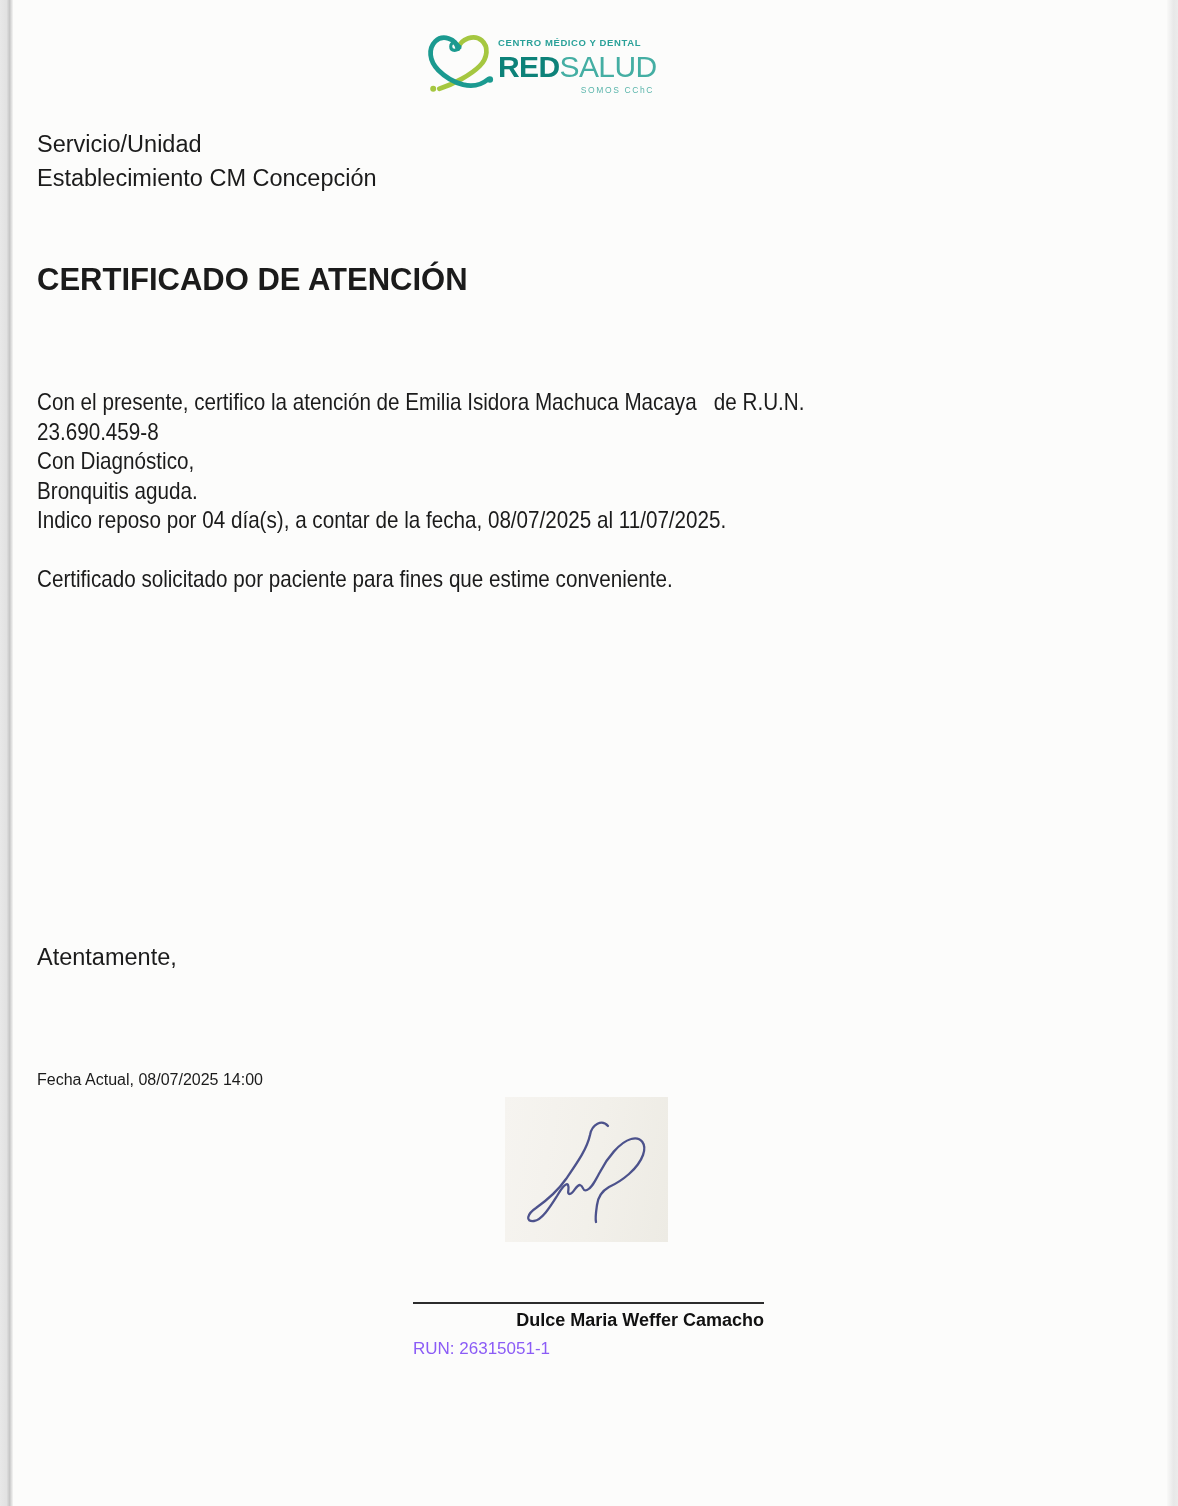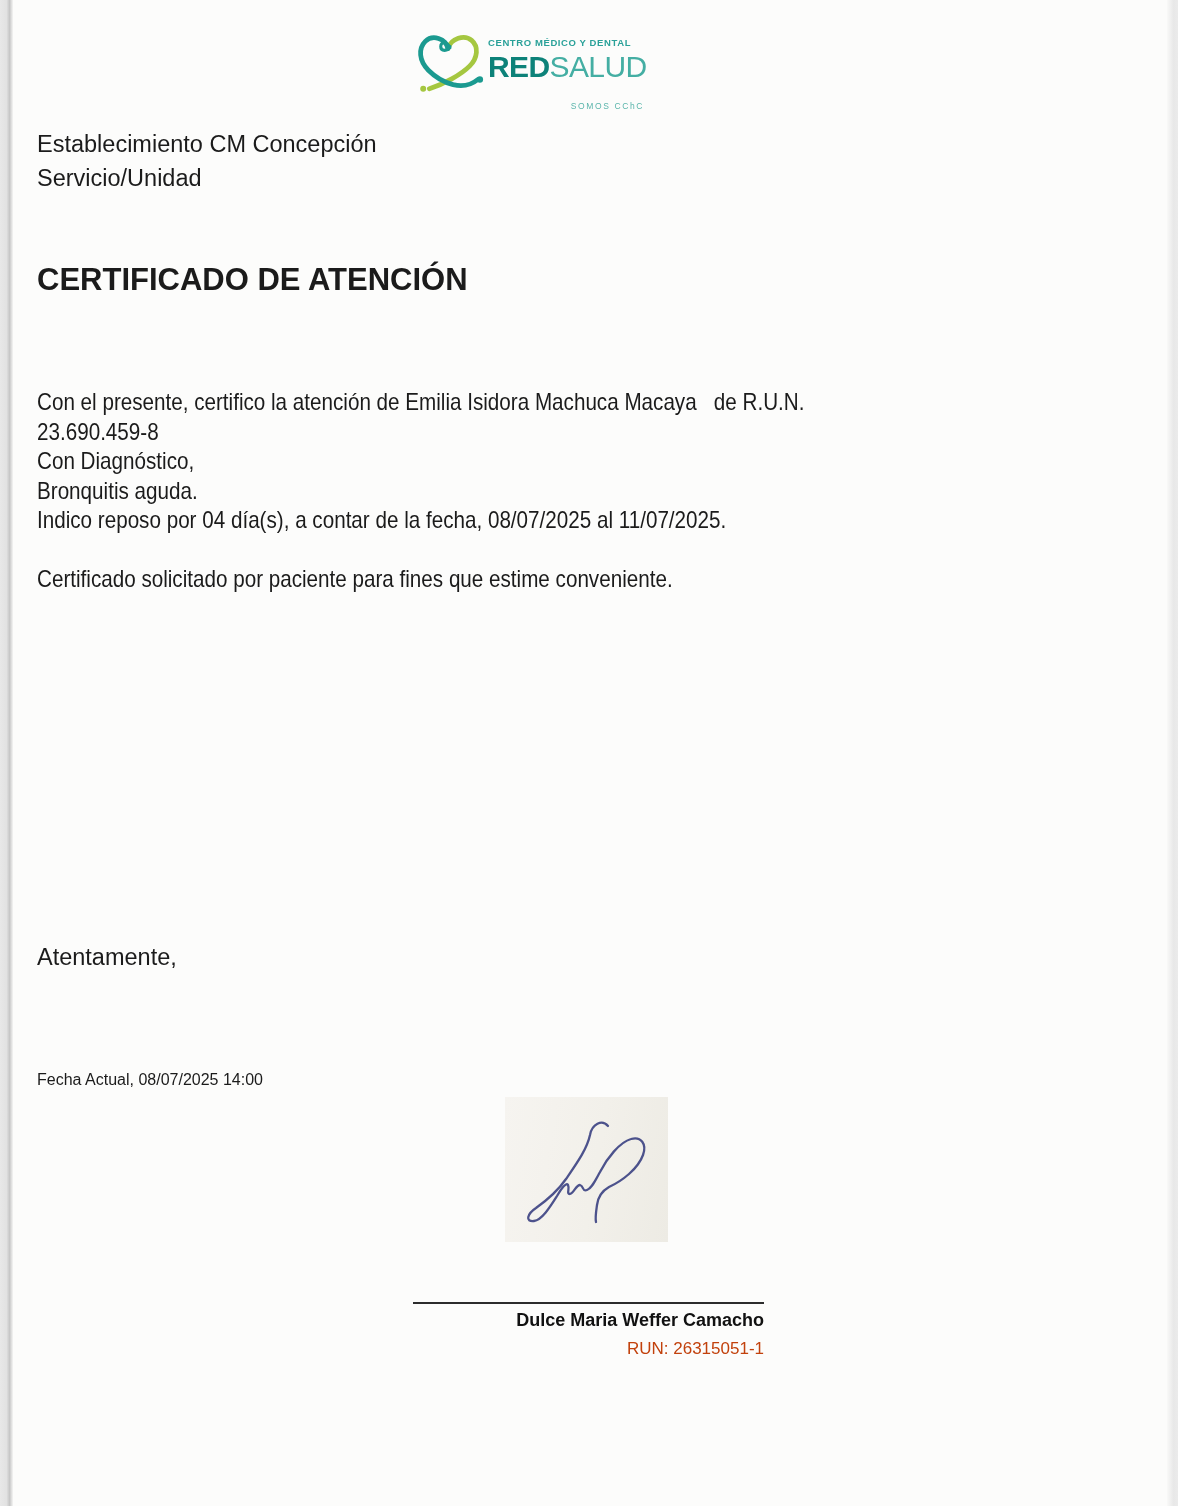--- a/index.html
+++ b/index.html
@@ -9,28 +9,28 @@
     font-family:"Liberation Sans", sans-serif; color:#1b1b1b;
   }
   .edge-left {
     position:absolute; left:0; top:0; bottom:0; width:13px;
     background:linear-gradient(90deg,#e8e8e8 0%,#e2e2e2 50%,#c6c6c6 74%,#f5f5f4 100%);
   }
   .edge-right {
     position:absolute; right:0; top:0; bottom:0; width:11px;
     background:linear-gradient(270deg,#ebebeb 0%,#e8e8e8 40%,#f9f9f8 100%);
   }
-  .logo { position:absolute; left:416px; top:27px; display:flex; align-items:flex-start; }
+  .logo { position:absolute; left:426px; top:27px; display:flex; align-items:flex-start; }
   .heart-svg { width:68px; height:62px; display:block; margin-top:4px; }
   .logo-text { margin-left:4px; padding-top:10px; width:156px; }
   .logo-top  { font-size:9.5px; font-weight:bold; color:#2aa199; letter-spacing:0.6px; white-space:nowrap; }
   .logo-brand{ font-size:30px; line-height:1; letter-spacing:-0.6px; margin-top:4px; white-space:nowrap; }
   .brand-red { color:#0d8279; font-weight:bold; }
   .brand-salud { color:#44aea3; }
-  .logo-bottom { font-size:8.5px; color:#5ab5ab; text-align:right; letter-spacing:1.6px; margin-top:19px; white-space:nowrap; }
+  .logo-bottom { font-size:8.5px; color:#5ab5ab; text-align:right; letter-spacing:1.6px; margin-top:3px; white-space:nowrap; }
 
   .header { position:absolute; left:37px; top:127px; font-size:23.5px; line-height:34px; }
   .title  { position:absolute; left:37px; top:262px; font-size:31px;font-weight:bold; }
 
   .bodyblock {
     position:absolute; left:37px; top:387px; width:1360px;
     font-size:24px; line-height:29.5px;
     transform:scaleX(0.86); transform-origin:0 0;
   }
   .bodyline { white-space:pre; }
@@ -40,21 +40,21 @@
   .dateline { position:absolute; left:37px; top:1071px; font-size:16px; }
 
   .sig-box {
     position:absolute; left:505px; top:1097px; width:163px; height:145px;
     background:linear-gradient(100deg,#f6f4f0 0%,#f2f0ea 55%,#edebe4 100%);
   }
   .sig-svg { width:100%; height:100%; display:block; }
 
   .sig-line { position:absolute; left:413px; top:1302px; width:351px; border-top:2px solid #2c2c2c; }
   .sig-name { position:absolute; left:413px; top:1310px; width:351px; text-align:right; font-weight:bold; font-size:18px; color:#111; }
-  .sig-run  { position:absolute; left:413px; top:1339px; width:351px; text-align:right; font-size:17px; color:#c2410c; }
+  .sig-run  { position:absolute; left:413px; top:1339px; width:351px; text-align:left; font-size:17px; color:#8b5cf6; }
 </style>
 </head>
 <body>
 
 <div class="page">
   <div class="edge-left"></div>
   <div class="edge-right"></div>
 
   <div class="logo">
     <svg class="heart-svg" viewBox="0 0 66 58">
@@ -65,22 +65,22 @@
       <circle cx="7" cy="55" r="2.9" fill="#a5c740"></circle>
     </svg>
     <div class="logo-text">
       <div class="logo-top">CENTRO MÉDICO Y DENTAL</div>
       <div class="logo-brand"><span class="brand-red">RED</span><span class="brand-salud">SALUD</span></div>
       <div class="logo-bottom">SOMOS CChC</div>
     </div>
   </div>
 
   <div class="header">
+    <div>Servicio/Unidad</div>
     <div>Establecimiento CM Concepción</div>
-    <div>Servicio/Unidad</div>
   </div>
 
   <div class="title">CERTIFICADO DE ATENCIÓN</div>
 
   <div class="bodyblock">
     <div class="bodyline">Con el presente, certifico la atención de Emilia Isidora Machuca Macaya   de R.U.N.</div>
     <div class="bodyline">23.690.459-8</div>
     <div class="bodyline">Con Diagnóstico,</div>
     <div class="bodyline">Bronquitis aguda.</div>
     <div class="bodyline">Indico reposo por 04 día(s), a contar de la fecha, 08/07/2025 al 11/07/2025.</div>

